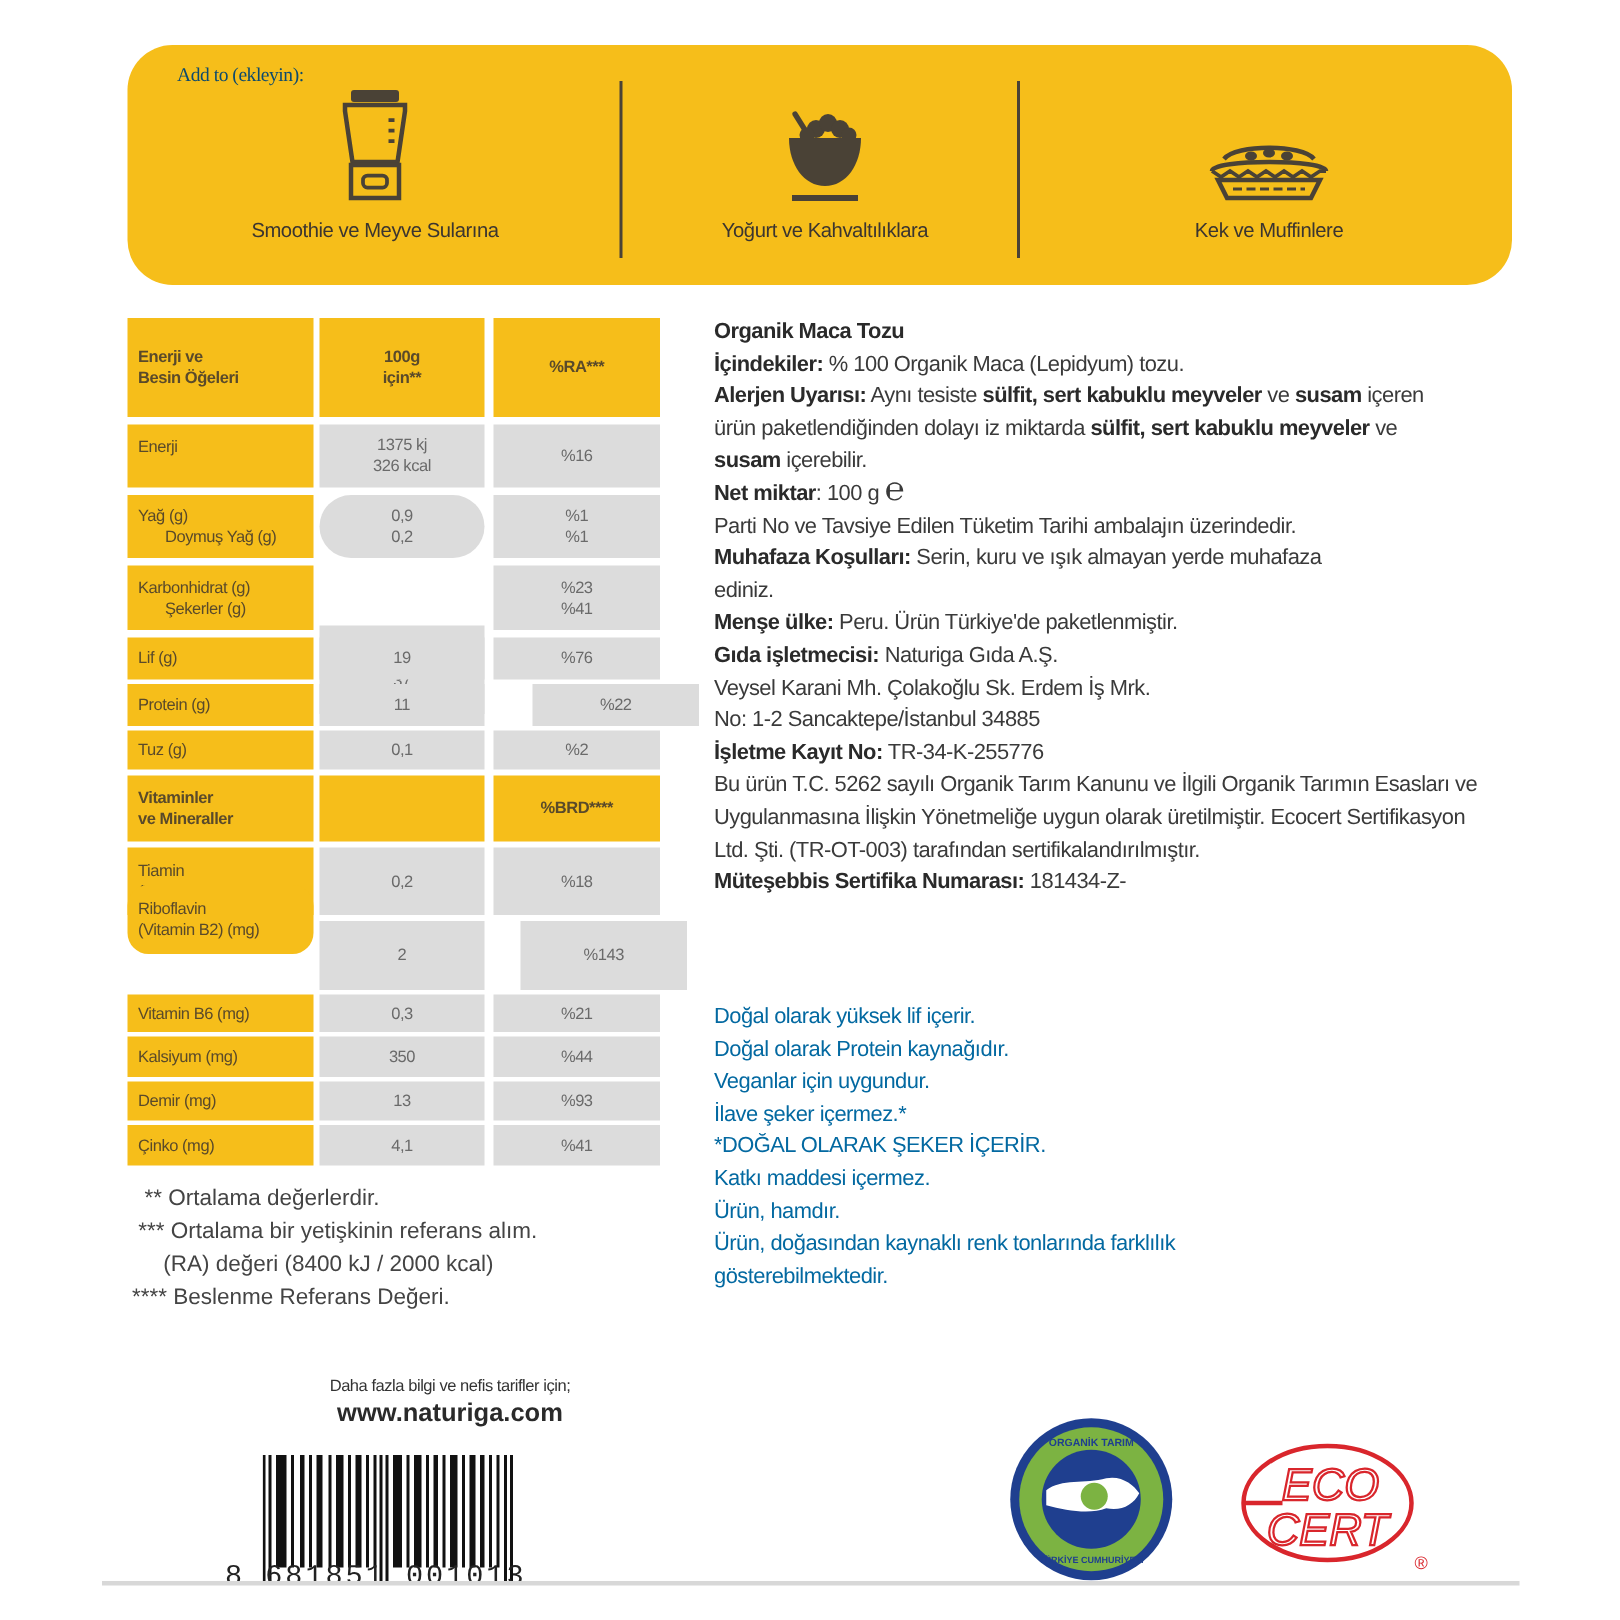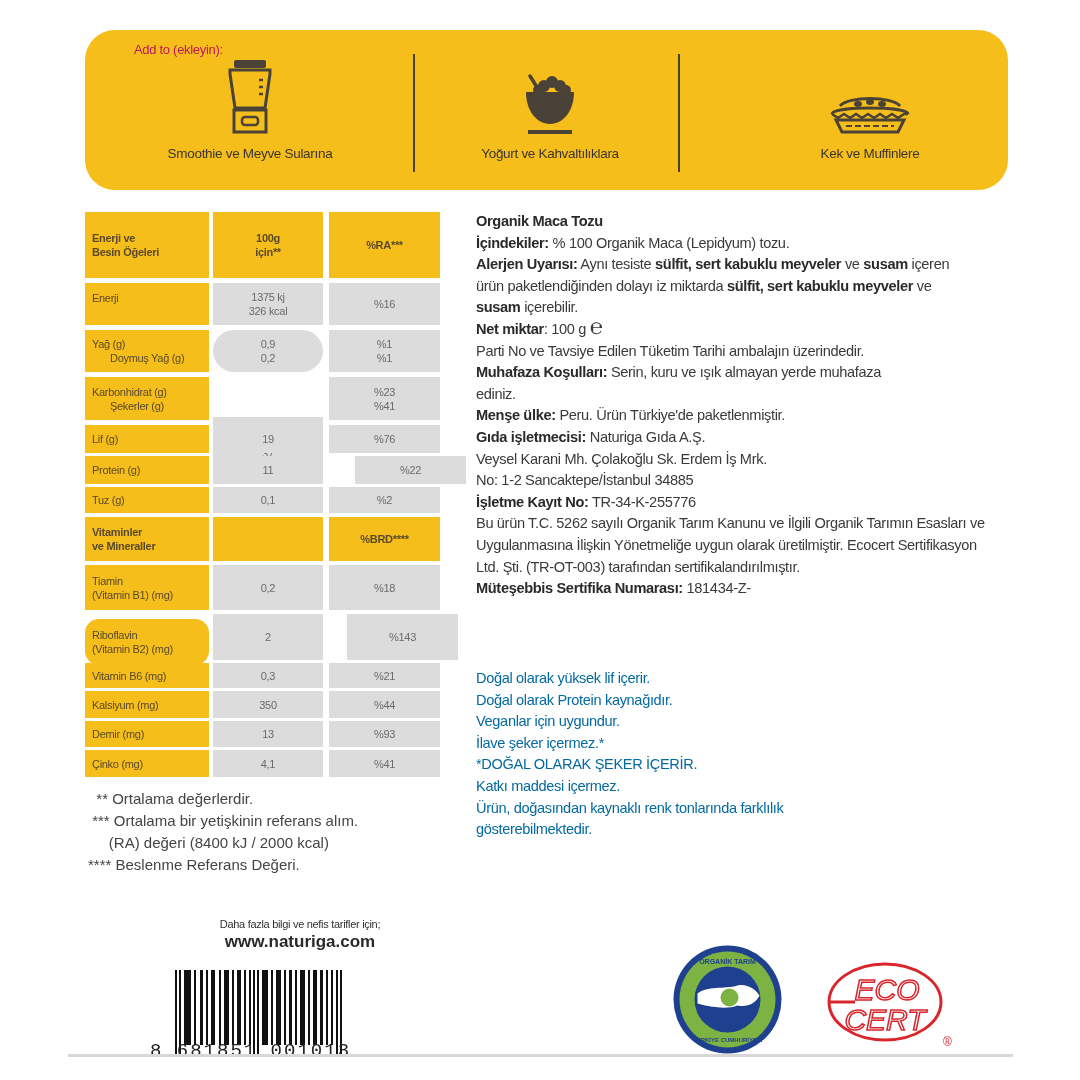--- a/index.html
+++ b/index.html
@@ -1,20 +1,20 @@
 <!DOCTYPE html>
 <html><head>
 <meta charset="utf-8">
 <style>
   html, body { margin:0; padding:0; }
   body { width:1080px; height:1080px; background:#ffffff; position:relative; overflow:hidden;
          font-family:"Liberation Sans", sans-serif; color:#3a3a3a; }
   .banner { position:absolute; left:85px; top:30px; width:923px; height:160px; background:#f6be1a;
             border-radius:30px; }
-  .banner-title { position:absolute; left:49px; top:12px; font-size:13px; color:#be185d; letter-spacing:-0.3px; }
+  .banner-title { position:absolute; left:33px; top:12px; font-size:13px; color:#0c4a6e; letter-spacing:-0.3px;font-family:Liberation Serif, serif; }
   .divider { position:absolute; top:24px; width:2px; height:118px; background:#4a4236; }
   .use-item { position:absolute; top:20px; text-align:center; }
   .use-item .icon { height:86px; display:flex; align-items:flex-end; justify-content:center; }
   .use-item .label { font-size:13.5px; color:#3b3530; margin-top:10px; letter-spacing:-0.3px; }
   .cell { position:absolute; box-sizing:border-box; font-size:11px; line-height:14px; letter-spacing:-0.3px; }
   .c1 { left:85px; width:124px; background:#f6be1a; color:#5a4a2a; padding-left:7px; display:flex; flex-direction:column; justify-content:center; }
   .c2 { left:213px; width:110px; background:#dcdcdc; color:#6a6a6a; text-align:center; display:flex; flex-direction:column; justify-content:center; }
   .c3 { left:329px; width:111px; background:#dcdcdc; color:#6a6a6a; text-align:center; display:flex; flex-direction:column; justify-content:center; }
   .hdr .c2, .hdr .c3, .c2.y, .c3.y { background:#f6be1a; color:#5a4a2a; font-weight:bold; }
   .c1.b { font-weight:bold; }
@@ -70,21 +70,21 @@
         <circle cx="46" cy="22" r="5" fill="#4a4236"></circle>
         <path d="M6 24 H54 C54 42 44 56 30 56 C16 56 6 42 6 24 Z" fill="#4a4236"></path>
         <rect x="8" y="62" width="44" height="4" fill="#4a4236"></rect>
       </svg>
     </div>
     <div class="label">Yoğurt ve Kahvaltılıklara</div>
   </div>
 
   <div class="divider" style="left:593px;"></div>
 
-  <div class="use-item" style="left:680px;width:210px;">
+  <div class="use-item" style="left:656px;width:210px;">
     <div class="icon">
       <svg width="84" height="44" viewBox="0 0 84 44">
         <path d="M12 14 C20 4 64 4 72 14" fill="none" stroke="#4a4236" stroke-width="3"></path>
         <ellipse cx="30" cy="12" rx="4" ry="3" fill="#4a4236"></ellipse>
           <ellipse cx="42" cy="10" rx="4" ry="3" fill="#4a4236"></ellipse>
           <ellipse cx="54" cy="12" rx="4" ry="3" fill="#4a4236"></ellipse>
         <path d="M4 22 C4 14 80 14 80 22" fill="none" stroke="#4a4236" stroke-width="3"></path>
         <path d="M4 22 L10 26 L16 22 L22 26 L28 22 L34 26 L40 22 L46 26 L52 22 L58 26 L64 22 L70 26 L76 22 L80 22" fill="none" stroke="#4a4236" stroke-width="2.5"></path>
         <path d="M8 28 H76 L70 40 H14 Z" fill="none" stroke="#4a4236" stroke-width="3"></path>
         <line x1="18" y1="34" x2="66" y2="34" stroke="#4a4236" stroke-width="2" stroke-dasharray="6 3"></line>
@@ -206,21 +206,21 @@
     </div>
     <div class="cell c2" style="top:565px;height:45px;">
         <span>0,2</span>
       </div>
     <div class="cell c3" style="top:565px;height:45px;">
         <span>%18</span>
       </div>
   </div>
 
   <div>
-    <div class="cell c1" style="top:619px;height:46px;border-radius:14px;">
+    <div class="cell c1" style="top:590px;height:46px;border-radius:14px;">
       <span>Riboflavin</span>
       <span>(Vitamin B2) (mg)</span>
     </div>
     <div class="cell c2" style="top:614px;height:46px;">
         <span>2</span>
       </div>
     <div class="cell c3" style="top:614px;height:46px;margin-left:18px;">
         <span>%143</span>
       </div>
   </div>
@@ -299,20 +299,21 @@
   <div><b>Müteşebbis Sertifika Numarası:</b><span> 181434-Z-</span></div>
 </div>
 
 <div class="claims">
   <div>Doğal olarak yüksek lif içerir.</div>
   <div>Doğal olarak Protein kaynağıdır.</div>
   <div>Veganlar için uygundur.</div>
   <div>İlave şeker içermez.*</div>
   <div>*DOĞAL OLARAK ŞEKER İÇERİR.</div>
   <div>Katkı maddesi içermez.</div>
+  <div>Ürün, hamdır.</div>
   <div>Ürün, doğasından kaynaklı renk tonlarında farklılık</div>
   <div>gösterebilmektedir.</div>
 </div>
 
 <div class="more">
   <div class="small">Daha fazla bilgi ve nefis tarifler için;</div>
   <div class="url">www.naturiga.com</div>
 </div>
 
 <div class="barcode">

